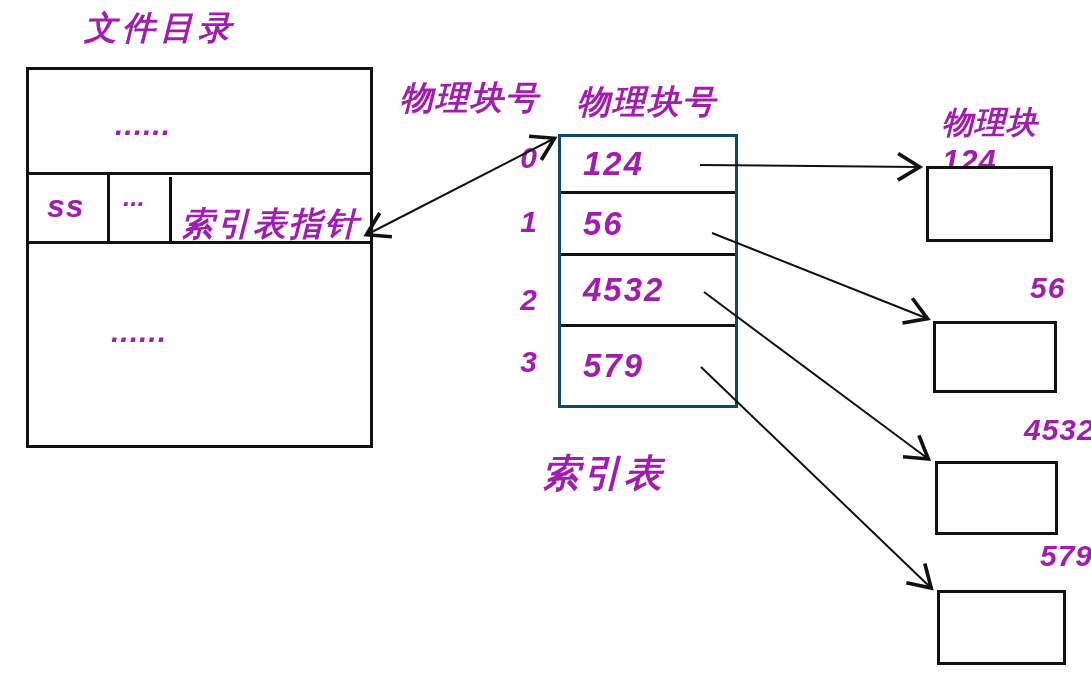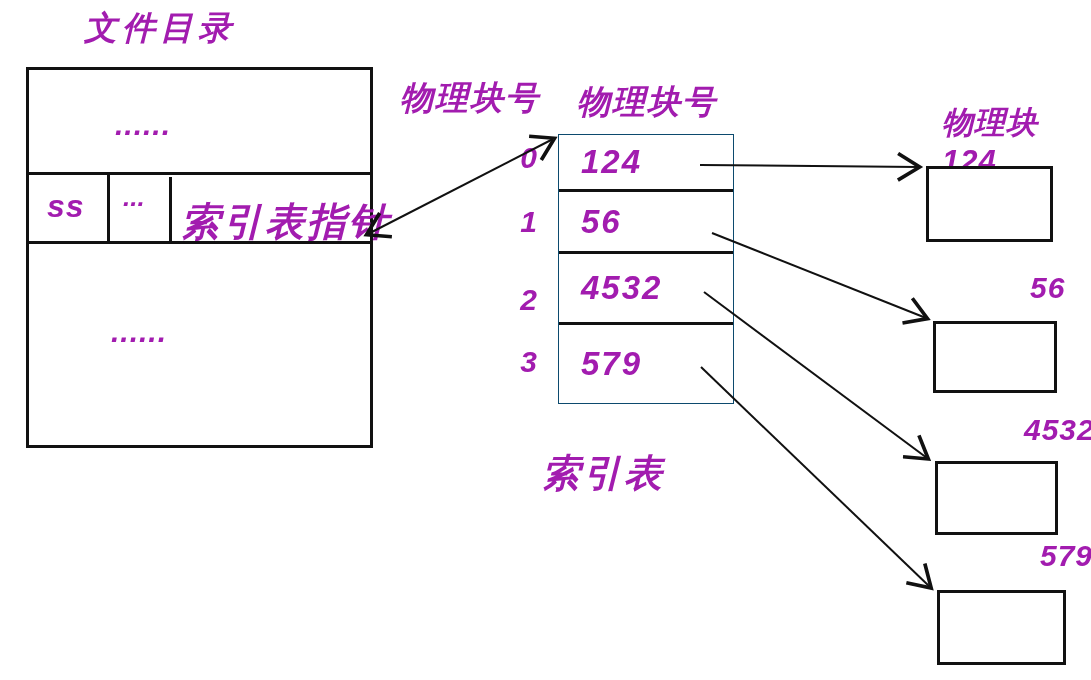--- a/index.html
+++ b/index.html
@@ -13,21 +13,21 @@
     font-style:italic;
   }
   .abs{position:absolute;}
   .cn{font-weight:bold;}
   .num{font-weight:bold;}
   
   .dirbox{border:3px solid #111;}
   .hline{background:#111;height:3px;}
   .vline{background:#111;width:3px;}
   
-  .itable{border:1px solid #0c4a6e;}
+  .itable{border:3px solid #0c4a6e;}
   .itable .irow{border-bottom:3px solid #111;display:flex;align-items:center;}
   .itable .irow:last-child{border-bottom:none;}
   .itable .ival{margin-left:22px;font-size:33px;font-weight:bold;letter-spacing:2px;}
   .idxlabel{font-size:30px;font-weight:bold;width:34px;text-align:right;}
   
   .pbox{border:3px solid #111;background:#fff;}
   .plabel{font-size:30px;font-weight:bold;letter-spacing:1px;margin-left:40px;}
   svg{position:absolute;left:0;top:0;pointer-events:none;}
 </style>
 </head>
@@ -40,21 +40,21 @@
   <div class="abs dirbox" style="left:26px;top:67px;width:341px;height:375px;">
 
     <div class="abs num" style="left:86px;top:38px;font-size:30px;letter-spacing:1px;">......</div>
 
     <div class="abs hline" style="left:0;top:102px;width:341px;"></div>
 
     <div class="abs vline" style="left:78px;top:105px;height:66px;"></div>
     <div class="abs vline" style="left:140px;top:107px;height:64px;"></div>
     <div class="abs num" style="left:18px;top:118px;font-size:32px;letter-spacing:1px;">ss</div>
     <div class="abs num" style="left:94px;top:112px;font-size:26px;">...</div>
-    <div class="abs cn" style="left:152px;top:125px;font-size:39px;letter-spacing:3px;white-space:nowrap;">索引表指针</div>
+    <div class="abs cn" style="left:152px;top:132px;font-size:33px;letter-spacing:3px;white-space:nowrap;">索引表指针</div>
 
     <div class="abs hline" style="left:0;top:171px;width:341px;"></div>
 
     <div class="abs num" style="left:82px;top:245px;font-size:30px;letter-spacing:1px;">......</div>
   </div>
 
   <div class="abs cn" style="left:400px;top:76px;font-size:33px;letter-spacing:2px;">物理块号</div>
   <div class="abs cn" style="left:577px;top:80px;font-size:33px;letter-spacing:2px;text-align:right;">物理块号</div>
 
   <div class="abs idxlabel" style="left:503px;top:141px;">0</div>

